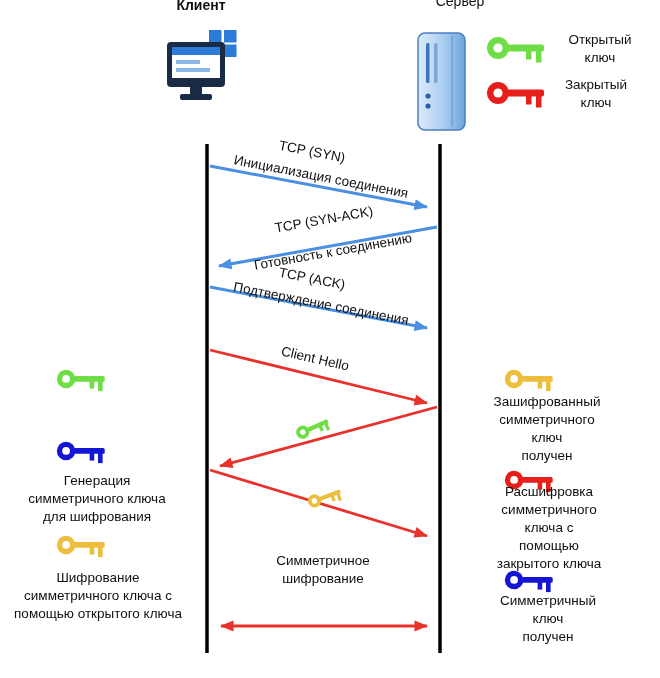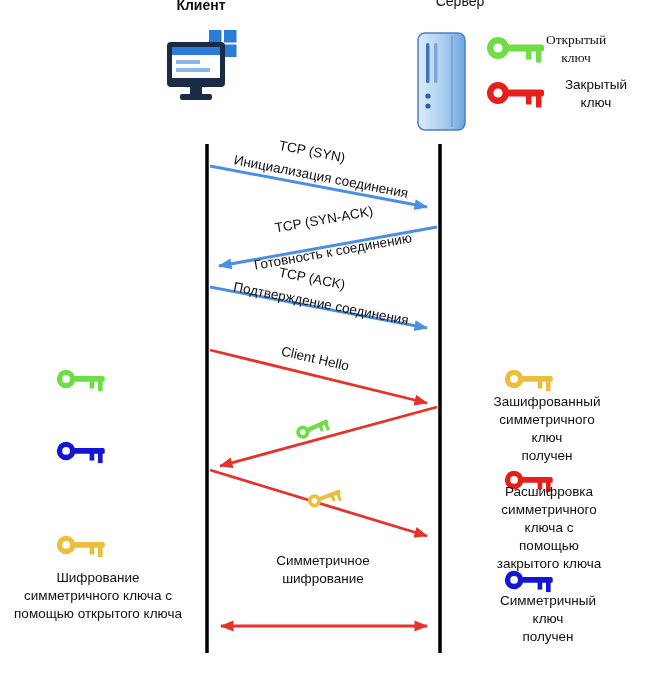--- a/index.html
+++ b/index.html
@@ -99,39 +99,42 @@
     <use href="#keyshape" transform="translate(504,469) scale(0.84)" fill="#e71f1b"></use>
     <use href="#keyshape" transform="translate(504,569) scale(0.84)" fill="#1515d4"></use>
 
     <use href="#keyshape" transform="translate(293,428) rotate(-24) scale(0.6)" fill="#6fdd45"></use>
     <use href="#keyshape" transform="translate(305,496) rotate(-20) scale(0.6)" fill="#edbd3e"></use>
   </svg>
 
   <div class="lbl actor" style="left:201px; top:5px;font-weight:bold;">Клиент</div>
   <div class="lbl actor" style="left:460px; top:1px;">Сервер</div>
 
-  <div class="lbl" style="left:576px; top:49px;font-family:Liberation Serif, serif;">Открытый
+  <div class="lbl" style="left:600px; top:49px;">Открытый
 ключ</div>
   <div class="lbl" style="left:596px; top:94px;">Закрытый
 ключ</div>
 
   <div class="lbl msg" style="left:312px; top:152px; --r:11deg;">TCP (SYN)</div>
   <div class="lbl msg" style="left:321px; top:177px; --r:11deg;">Инициализация соединения</div>
 
   <div class="lbl msg" style="left:324px; top:220px; --r:-10deg;">TCP (SYN-ACK)</div>
   <div class="lbl msg" style="left:333px; top:252px; --r:-10deg;">Готовность к соединению</div>
 
   <div class="lbl msg" style="left:312px; top:279px; --r:11deg;">TCP (ACK)</div>
   <div class="lbl msg" style="left:321px; top:304px; --r:11deg;">Подтверждение соединения</div>
 
   <div class="lbl msg" style="left:315px; top:359px; --r:13deg;">Client Hello</div>
 
   <div class="lbl msg" style="left:323px; top:570px;">Симметричное
 шифрование</div>
 
+  <div class="lbl" style="left:97px; top:499px;">Генерация
+симметричного ключа
+для шифрования</div>
   <div class="lbl" style="left:98px; top:596px;">Шифрование
 симметричного ключа с
 помощью открытого ключа</div>
 
   <div class="lbl" style="left:547px; top:429px;">Зашифрованный
 симметричного ключ
 получен</div>
   <div class="lbl" style="left:549px; top:528px;">Расшифровка
 симметричного ключа с
 помощью закрытого ключа</div>

